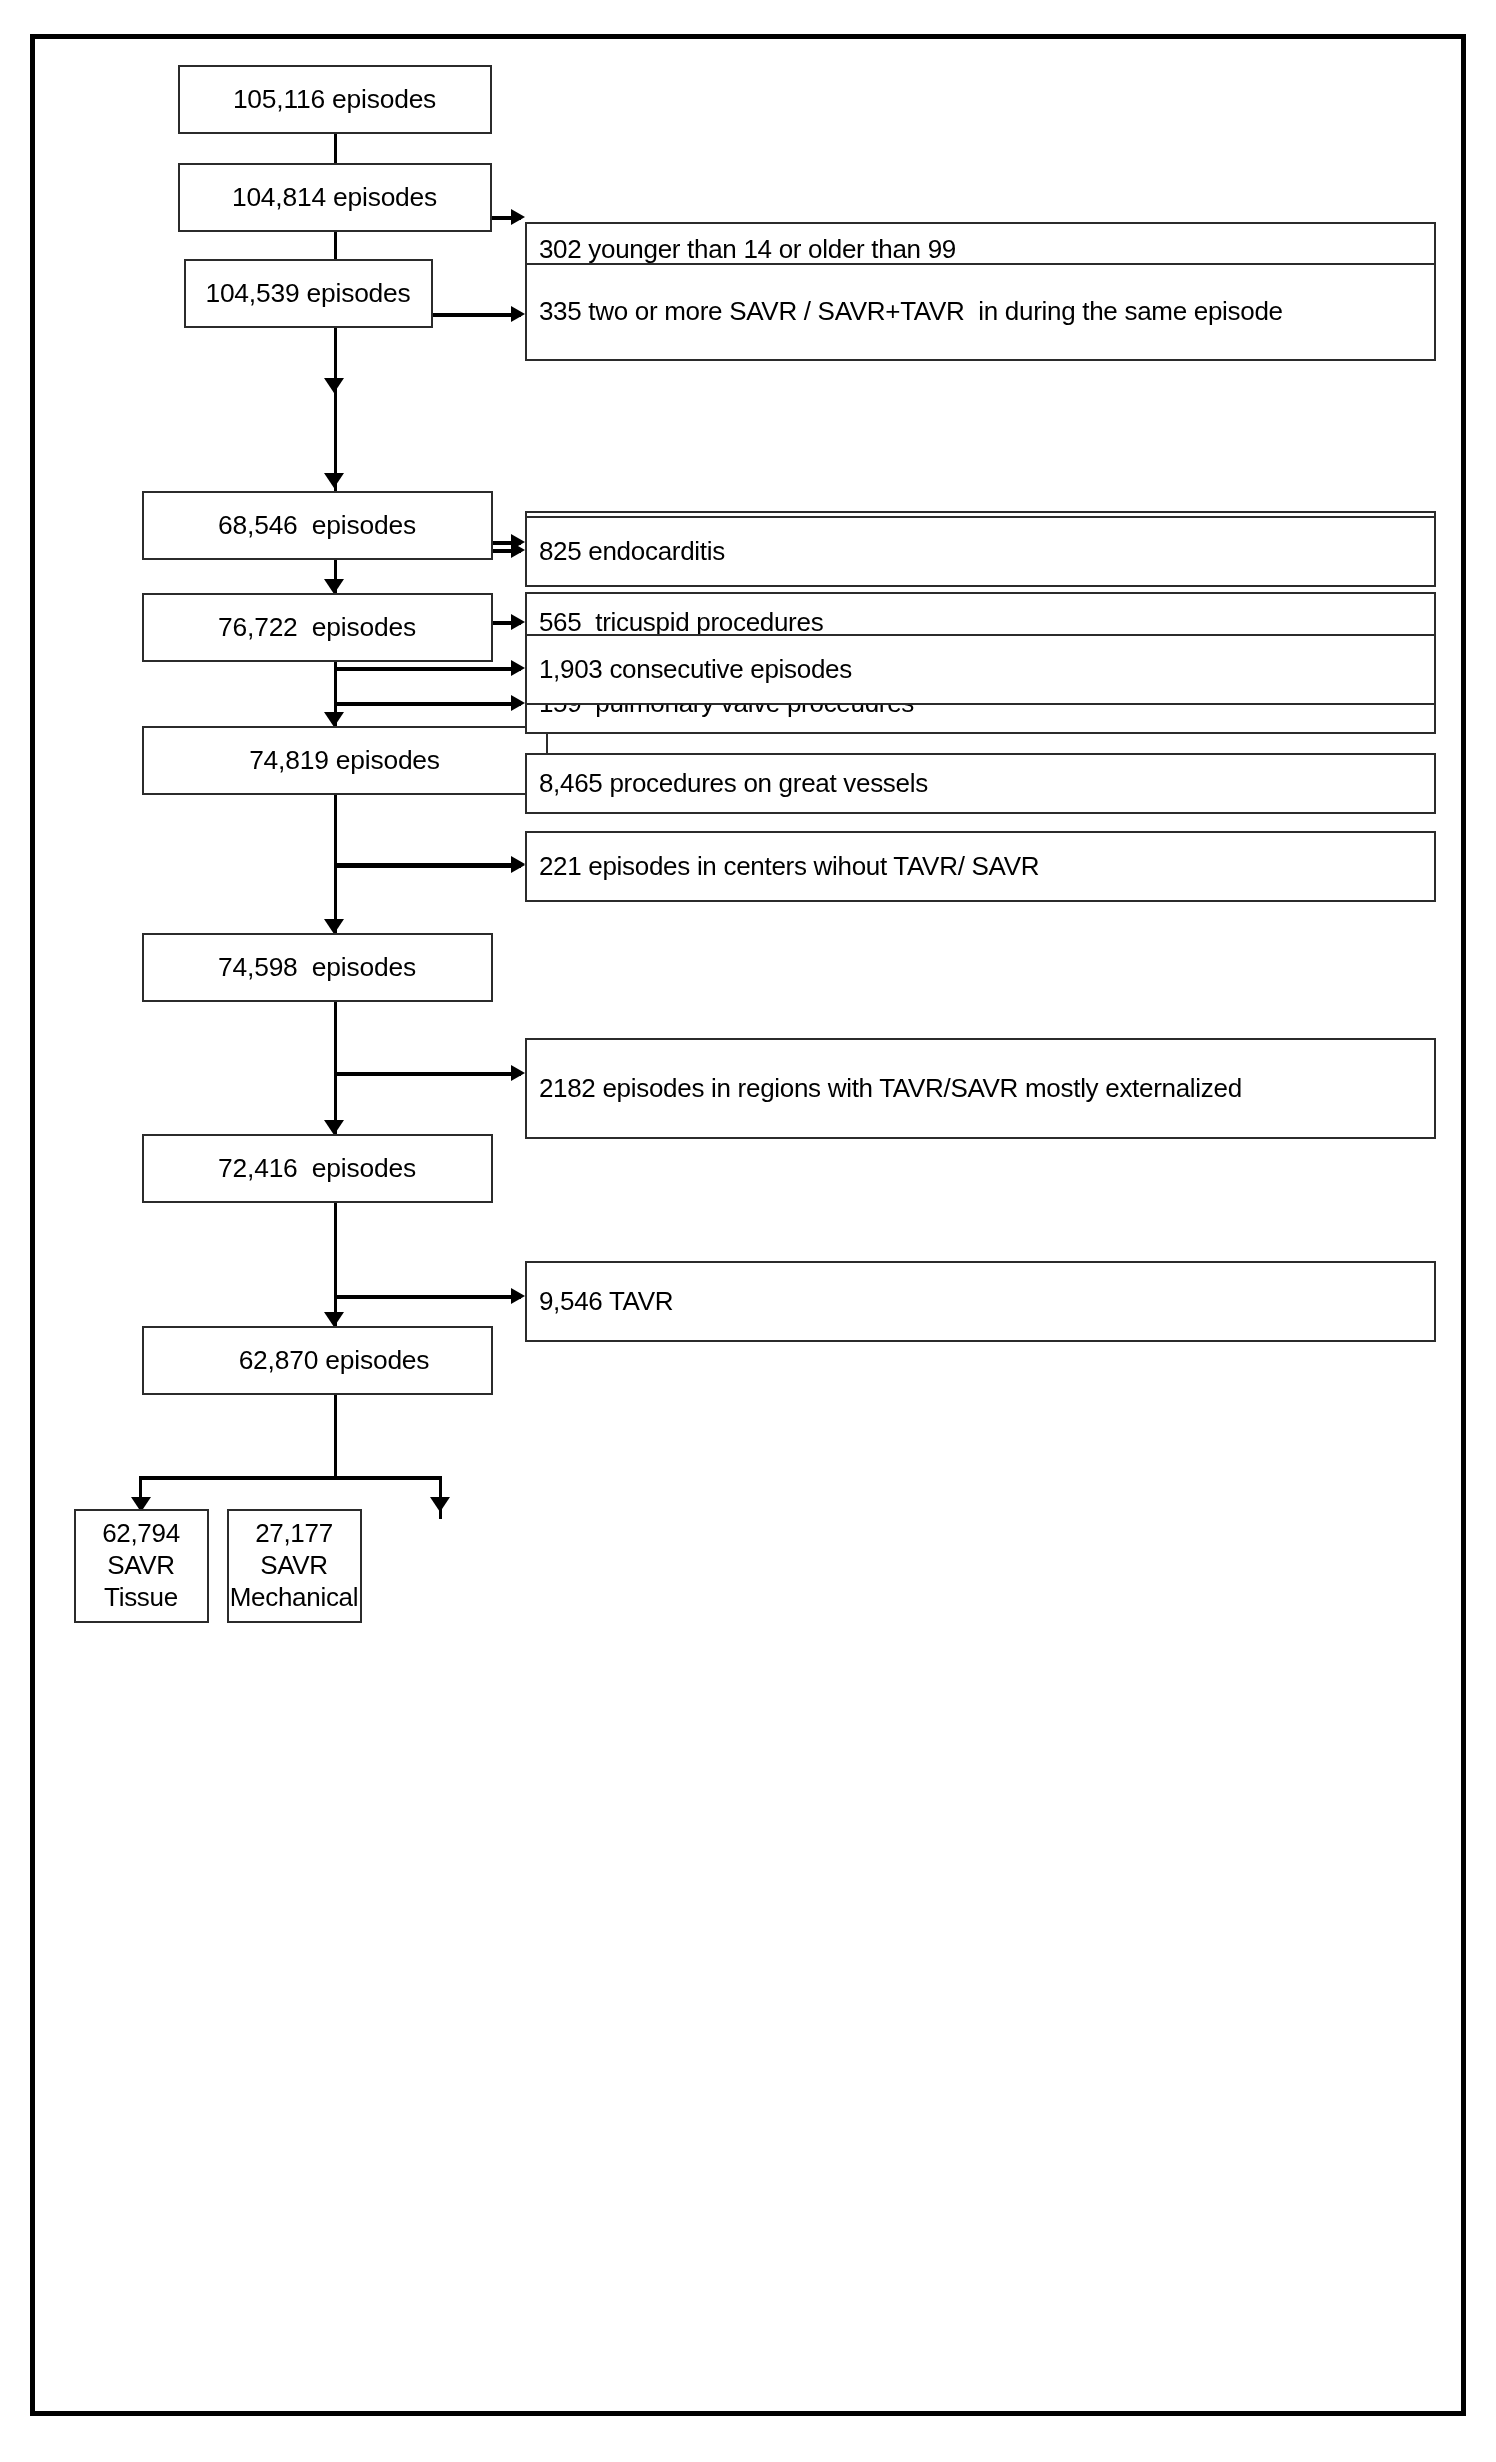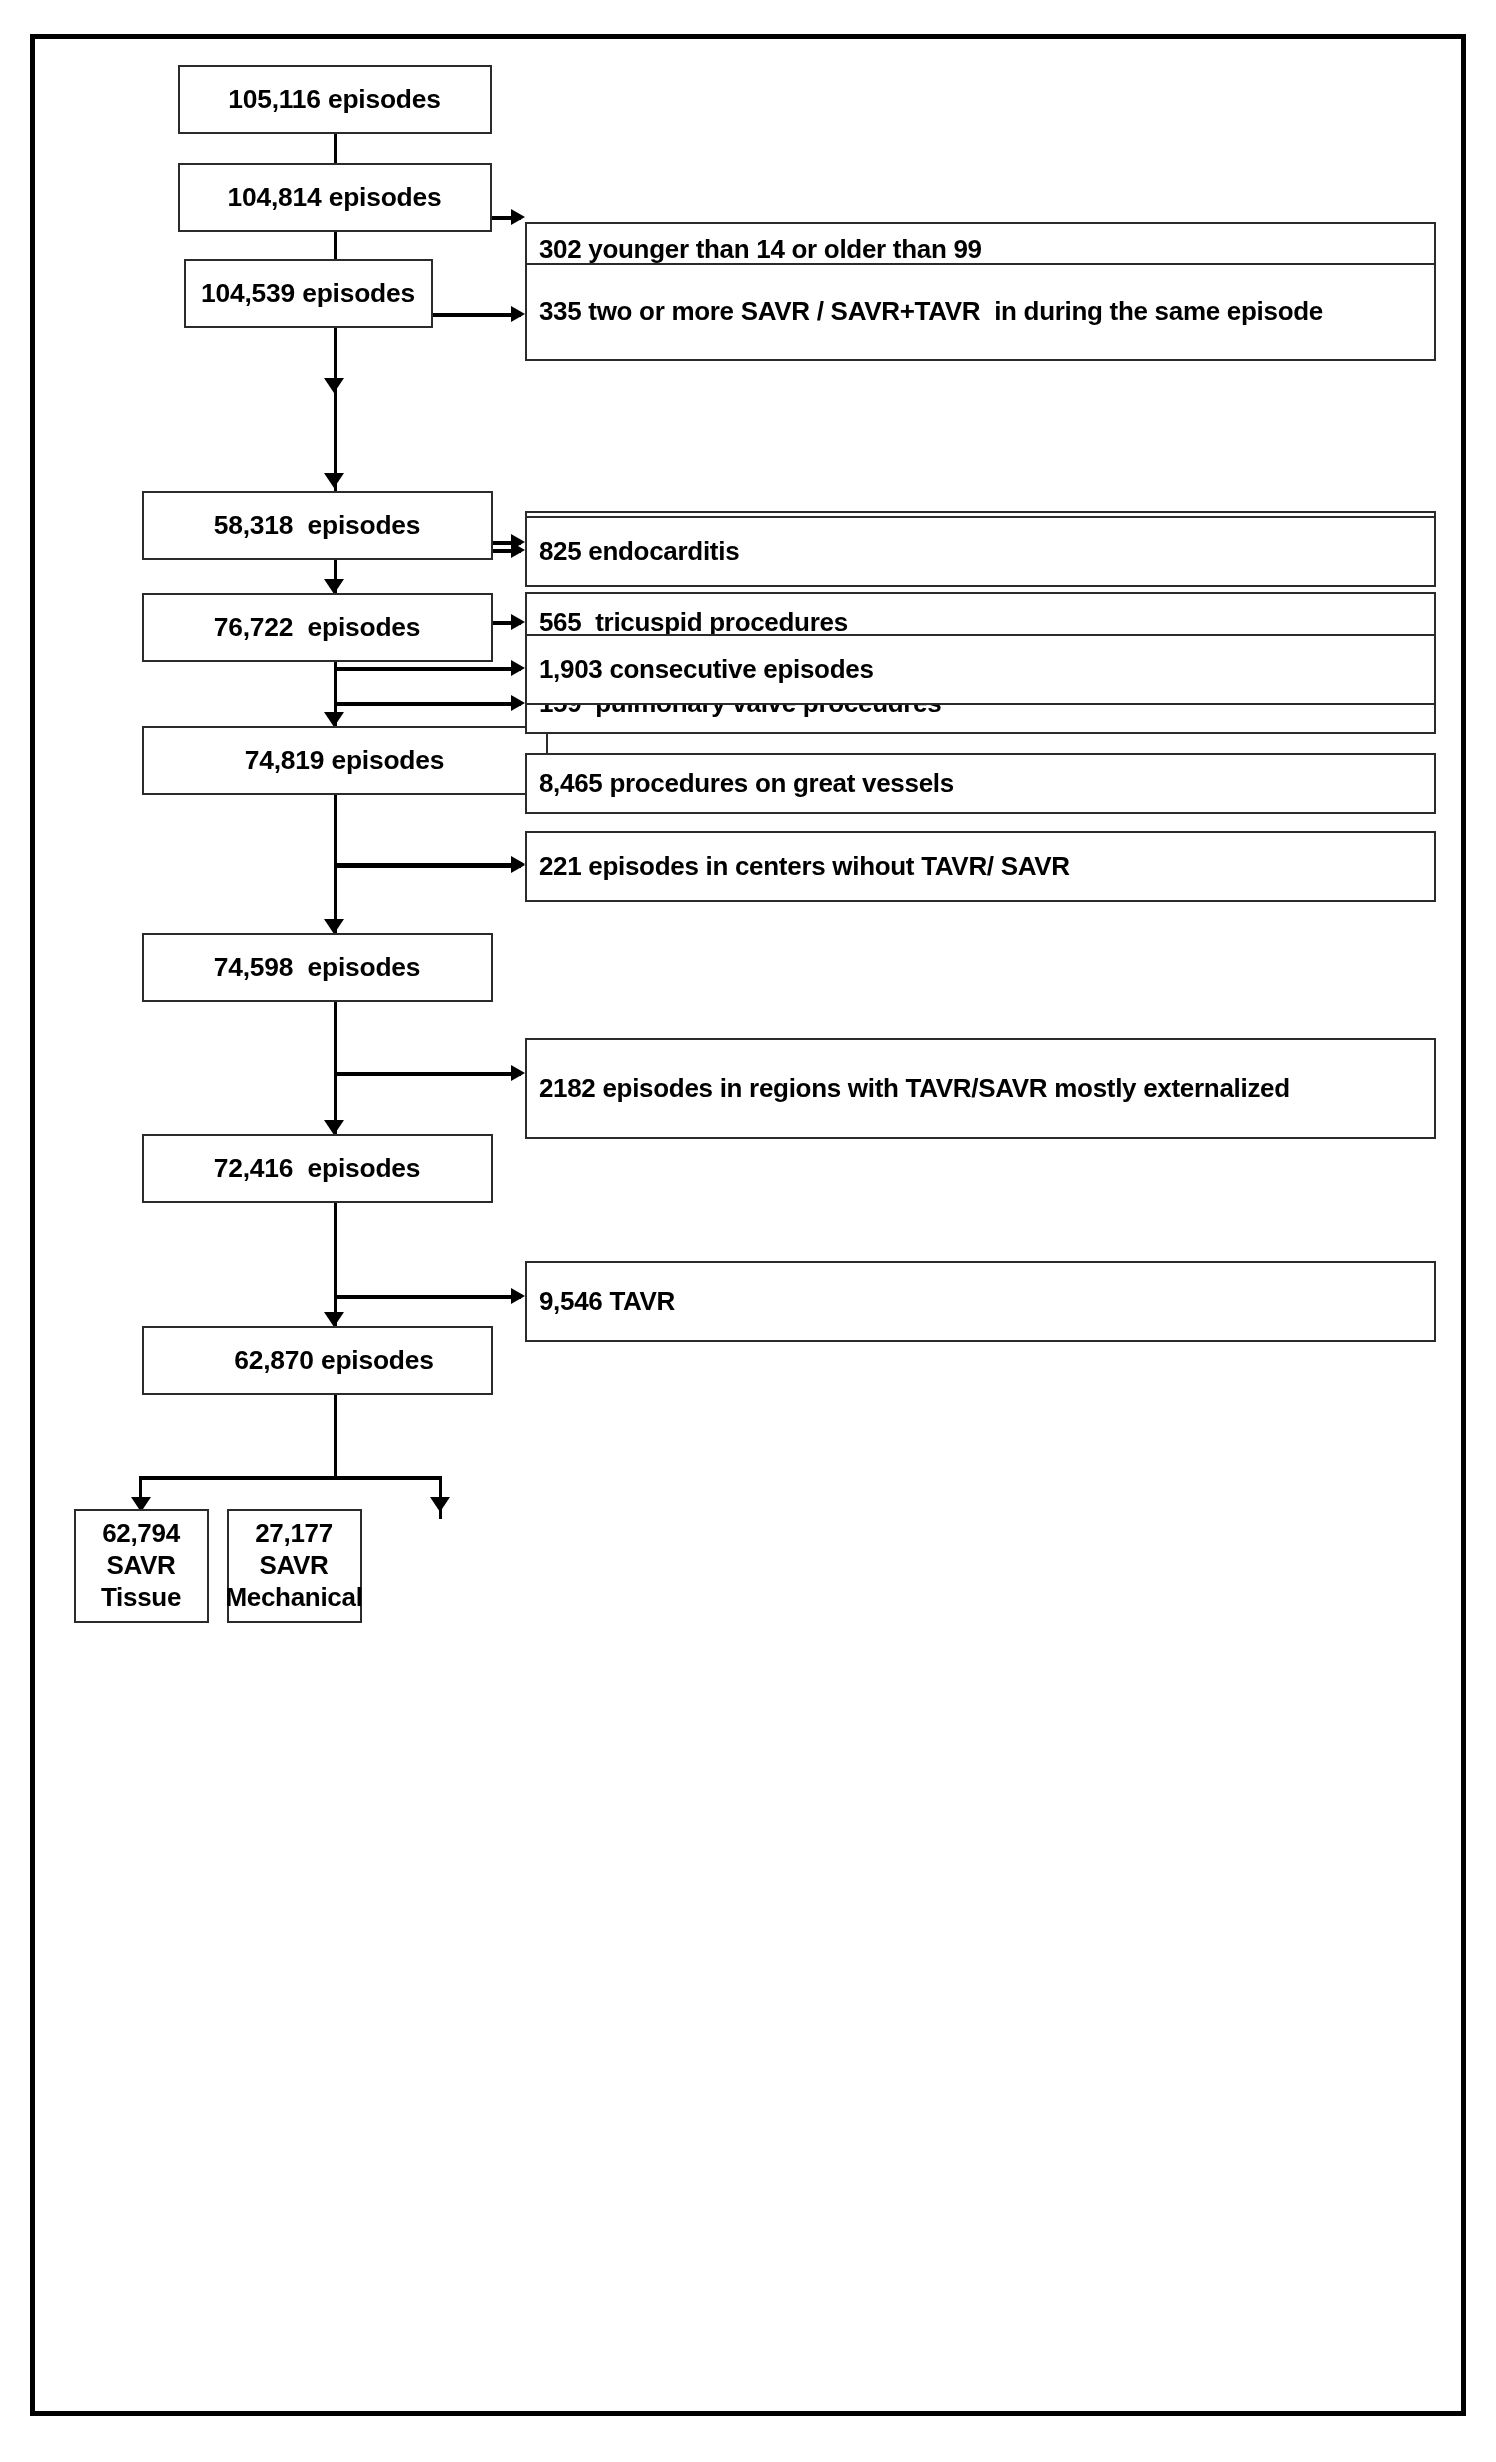--- a/index.html
+++ b/index.html
@@ -25,21 +25,21 @@
   }
 
   
   .node{
     position:absolute;
     box-sizing:border-box;
     background:#ffffff;
     border:2.3px solid #2b2b2b;
     display:flex;
     align-items:center;
-    font-weight:bold;
+    font-weight:normal;
     color:#000000;
     line-height:1.22;
     white-space:pre-wrap;
   }
 
   
   .main-node{
     justify-content:center;
     text-align:center;
     font-size:26.4px;
@@ -150,21 +150,21 @@
     <div class="arrow-down" style="left: 96px; top: 1458px;"></div>
     <div class="v-line" style="left: 404px; top: 1437px; height: 43px; width: 3.9px;"></div>
     <div class="arrow-down" style="left: 395px; top: 1458px;"></div>
 
     <div class="node main-node" style="left:143px; top:26px; width:314px; height:69px;">105,116 episodes</div>
 
     <div class="node main-node" style="left:143px; top:124px; width:314px; height:69px;">104,814 episodes</div>
 
     <div class="node main-node" style="left:149px; top:220px; width:249px; height:69px;">104,539 episodes</div>
 
-    <div class="node main-node" style="left:107px; top:452px; width:351px; height:69px;">58,318  episodes</div>
+    <div class="node main-node" style="left:107px; top:452px; width:351px; height:69px;">68,546  episodes</div>
 
     <div class="node main-node" style="left: 107px; top: 554px; width: 351px; height: 69px;">76,722  episodes</div>
 
     <div class="node main-node" style="left: 107px; top: 687px; width: 406px; height: 69px;">74,819 episodes</div>
 
     <div class="node main-node" style="left: 107px; top: 894px; width: 351px; height: 69px;">74,598  episodes</div>
 
     <div class="node main-node" style="left: 107px; top: 1095px; width: 351px; height: 69px;">72,416  episodes</div>
 
     <div class="node main-node" style="left: 107px; top: 1287px; width: 351px; height: 69px; padding-left: 34px;">62,870 episodes</div>

